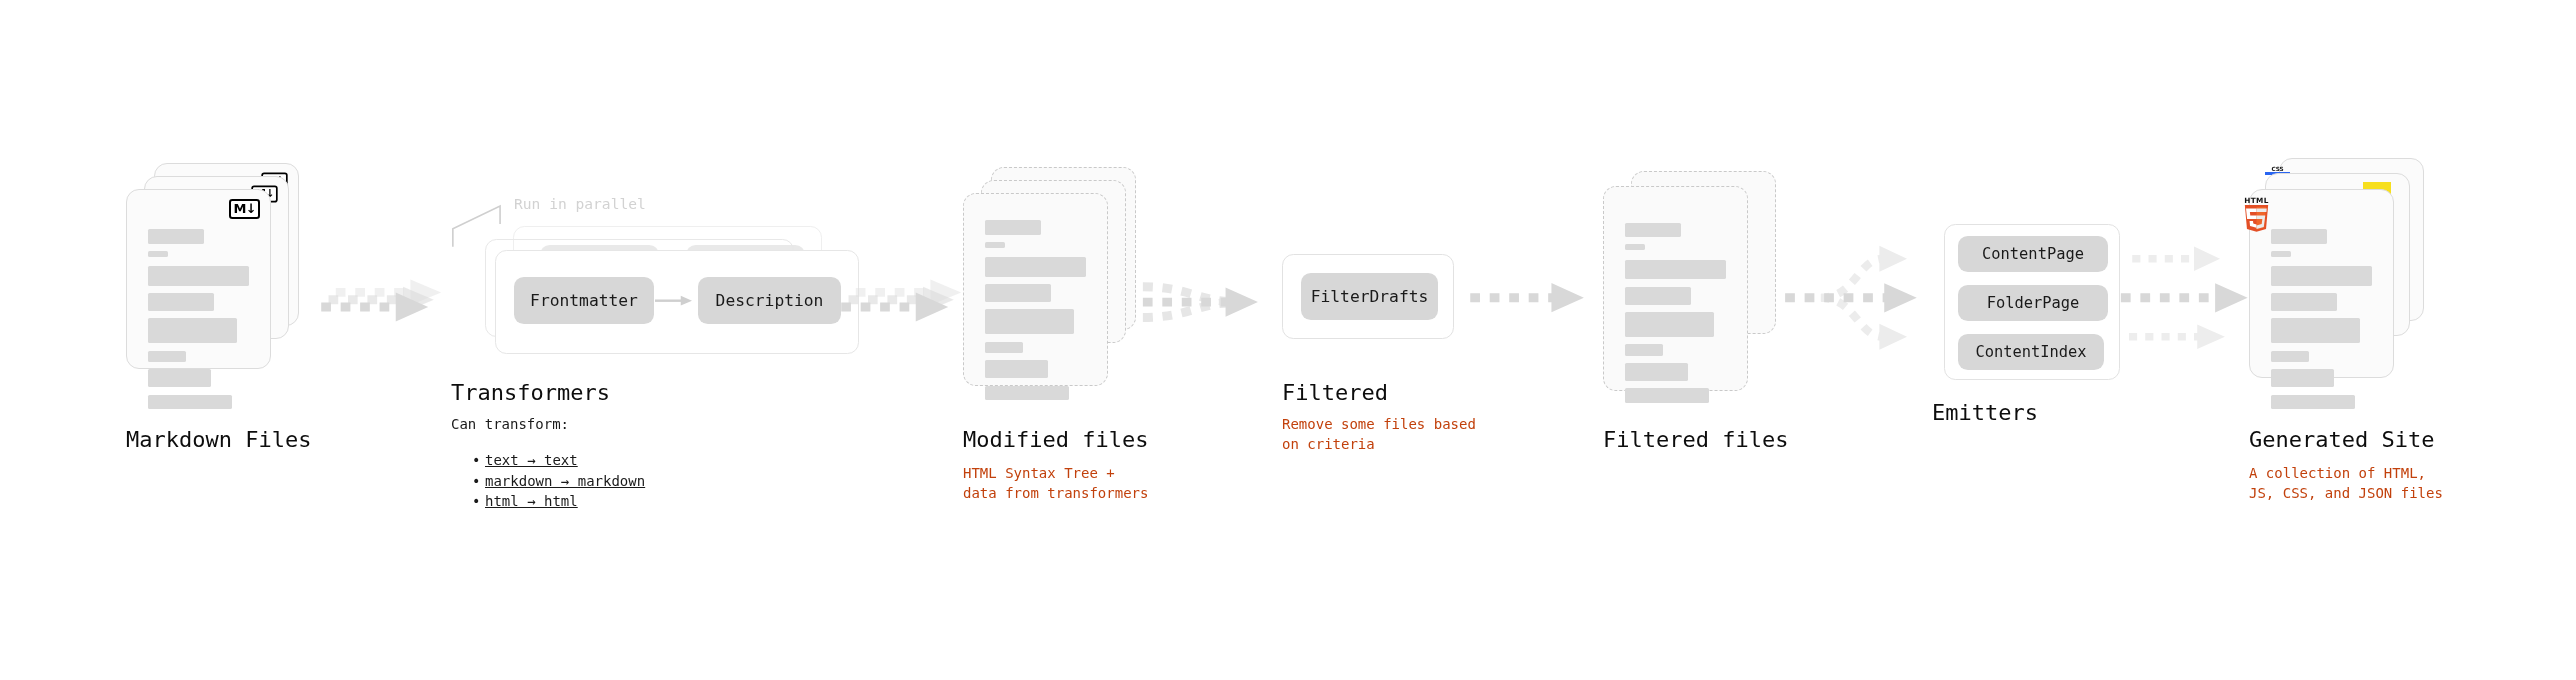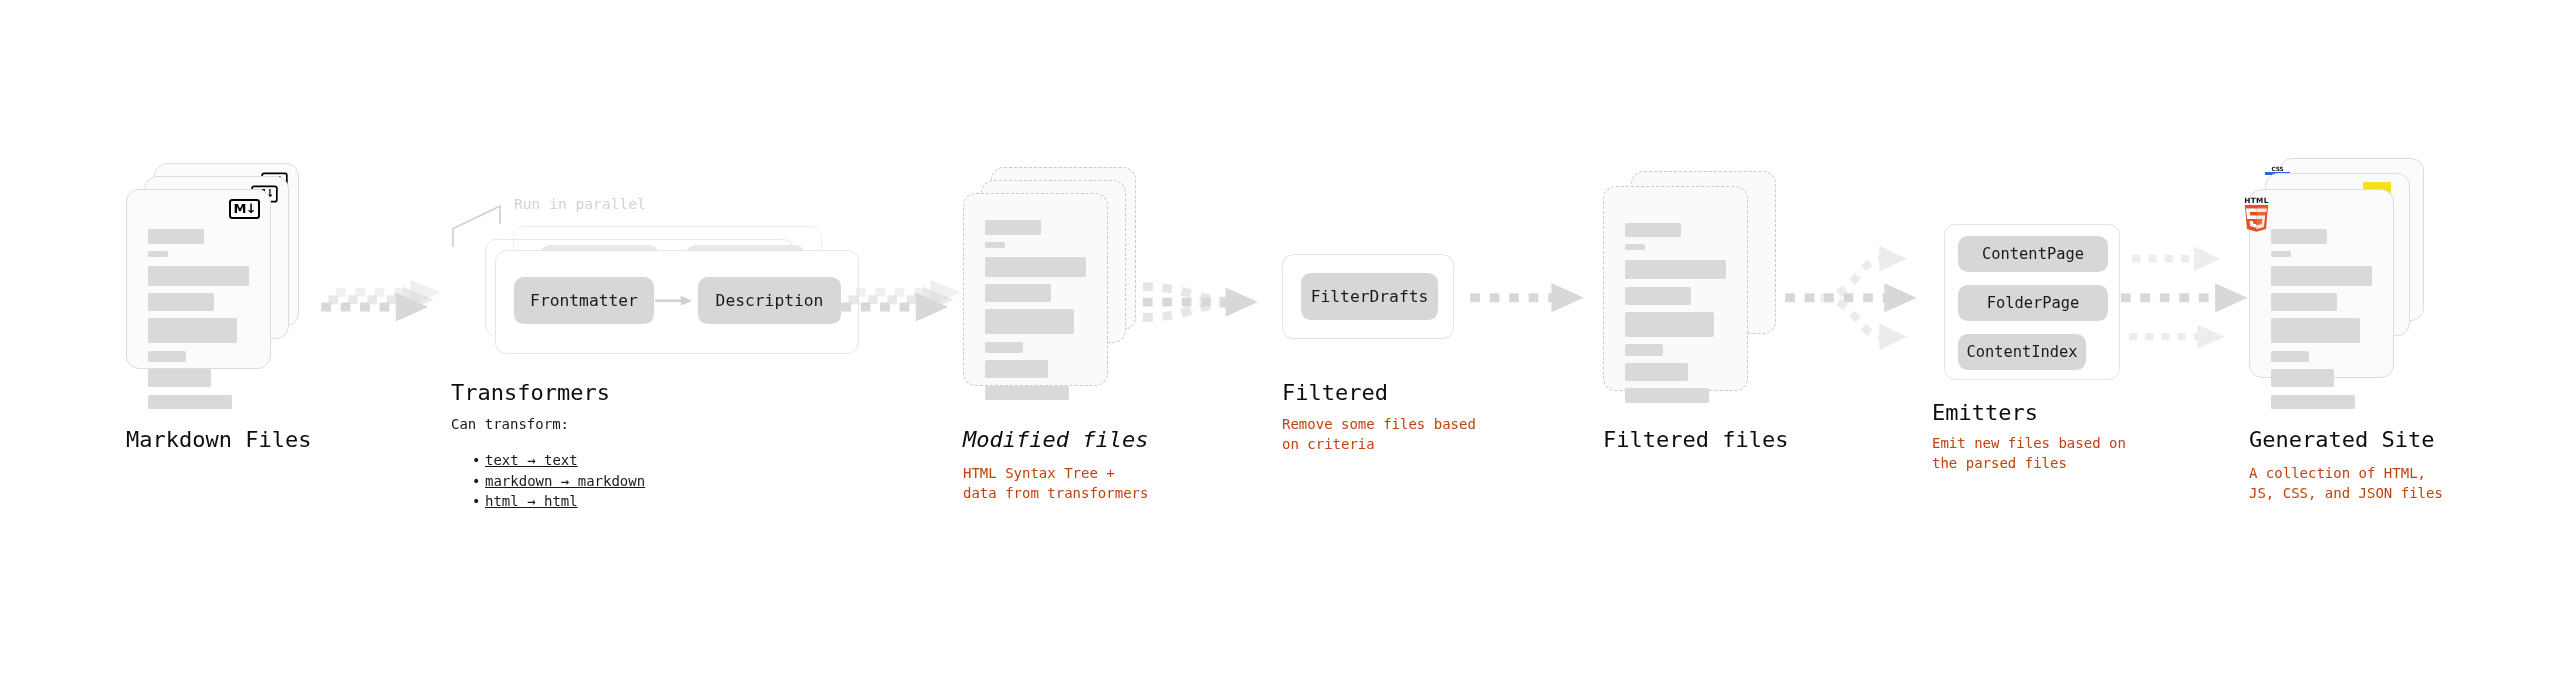--- a/index.html
+++ b/index.html
@@ -285,21 +285,21 @@
           <div class="dl" style="width:65%; height:18px;"></div>
           <div class="dl" style="width:88%; height:25px;"></div>
           <div class="dl" style="width:38%; height:11.4px;"></div>
           <div class="dl" style="width:62%; height:18px;"></div>
           <div class="dl" style="width:83%; height:14.6px;"></div>
         </div>
       </div>
     </div>
   </div>
 
-  <div class="title" style="left:963px; top:427px;font-style:italic;">Modified files</div>
+  <div class="title" style="left:963px; top:427px;">Modified files</div>
   <div class="subtitle" style="left:963px; top:463px;">HTML Syntax Tree +
 data from transformers</div>
 
   <svg class="arrowsvg" style="left:1138px; top:264px;" width="154" height="73" viewBox="0 0 190 90">
     <path d="M6,28 C60,28 78,46 112,46" fill="none" stroke="#e6e6e6" stroke-width="11" stroke-dasharray="12 12"></path>
     <path d="M6,66 C60,66 78,48 112,48" fill="none" stroke="#e6e6e6" stroke-width="11" stroke-dasharray="12 12"></path>
     <line x1="6" y1="47" x2="112" y2="47" stroke="#d8d8d8" stroke-width="11" stroke-dasharray="12 12"></line>
     <polygon points="108,29 148,47 108,65" fill="#d8d8d8"></polygon>
   </svg>
 
@@ -347,27 +347,25 @@
     <polygon points="122,108 156,124 122,140" fill="#ececec"></polygon>
 
     <line x1="6" y1="76" x2="132" y2="76" stroke="#d8d8d8" stroke-width="11" stroke-dasharray="12 12"></line>
     <polygon points="128,58 168,76 128,94" fill="#d8d8d8"></polygon>
   </svg>
 
   <div class="node" style="left:1932px; top:224px;">
     <div class="groupbox" style="left:0; top:0; width:176px; height:156px; position:relative;margin-left:12px;">
       <div class="pill" style="left:13px; top:11.4px; width:150px; height:36px; font-size:15.4px;">ContentPage</div>
       <div class="pill" style="left:13px; top:60px; width:150px; height:36px; font-size:15.4px;">FolderPage</div>
-      <div class="pill" style="left:13px; top:109px; width:128px; height:36px; font-size:15.4px;">ContentIndex</div>
+      <div class="pill" style="left:13px; top:109px; width:146px; height:36px; font-size:15.4px;">ContentIndex</div>
     </div>
   </div>
 
   <div class="title" style="left:1932px; top:400px;">Emitters</div>
-  <div class="subtitle" style="left:1932px; top:433px;">Emit new files based on
-the parsed files</div>
 
   <svg class="arrowsvg" style="left:2119px; top:236px;" width="163" height="130" viewBox="0 0 200 160">
 
     <line x1="16" y1="28" x2="96" y2="28" stroke="#ededed" stroke-width="9" stroke-dasharray="10 10"></line>
     <polygon points="92,13 124,28 92,43" fill="#ededed"></polygon>
 
     <line x1="12" y1="124" x2="100" y2="124" stroke="#ededed" stroke-width="9" stroke-dasharray="10 10"></line>
     <polygon points="96,109 130,124 96,139" fill="#ededed"></polygon>
 
     <line x1="2" y1="76" x2="122" y2="76" stroke="#d8d8d8" stroke-width="11" stroke-dasharray="12 12"></line>

